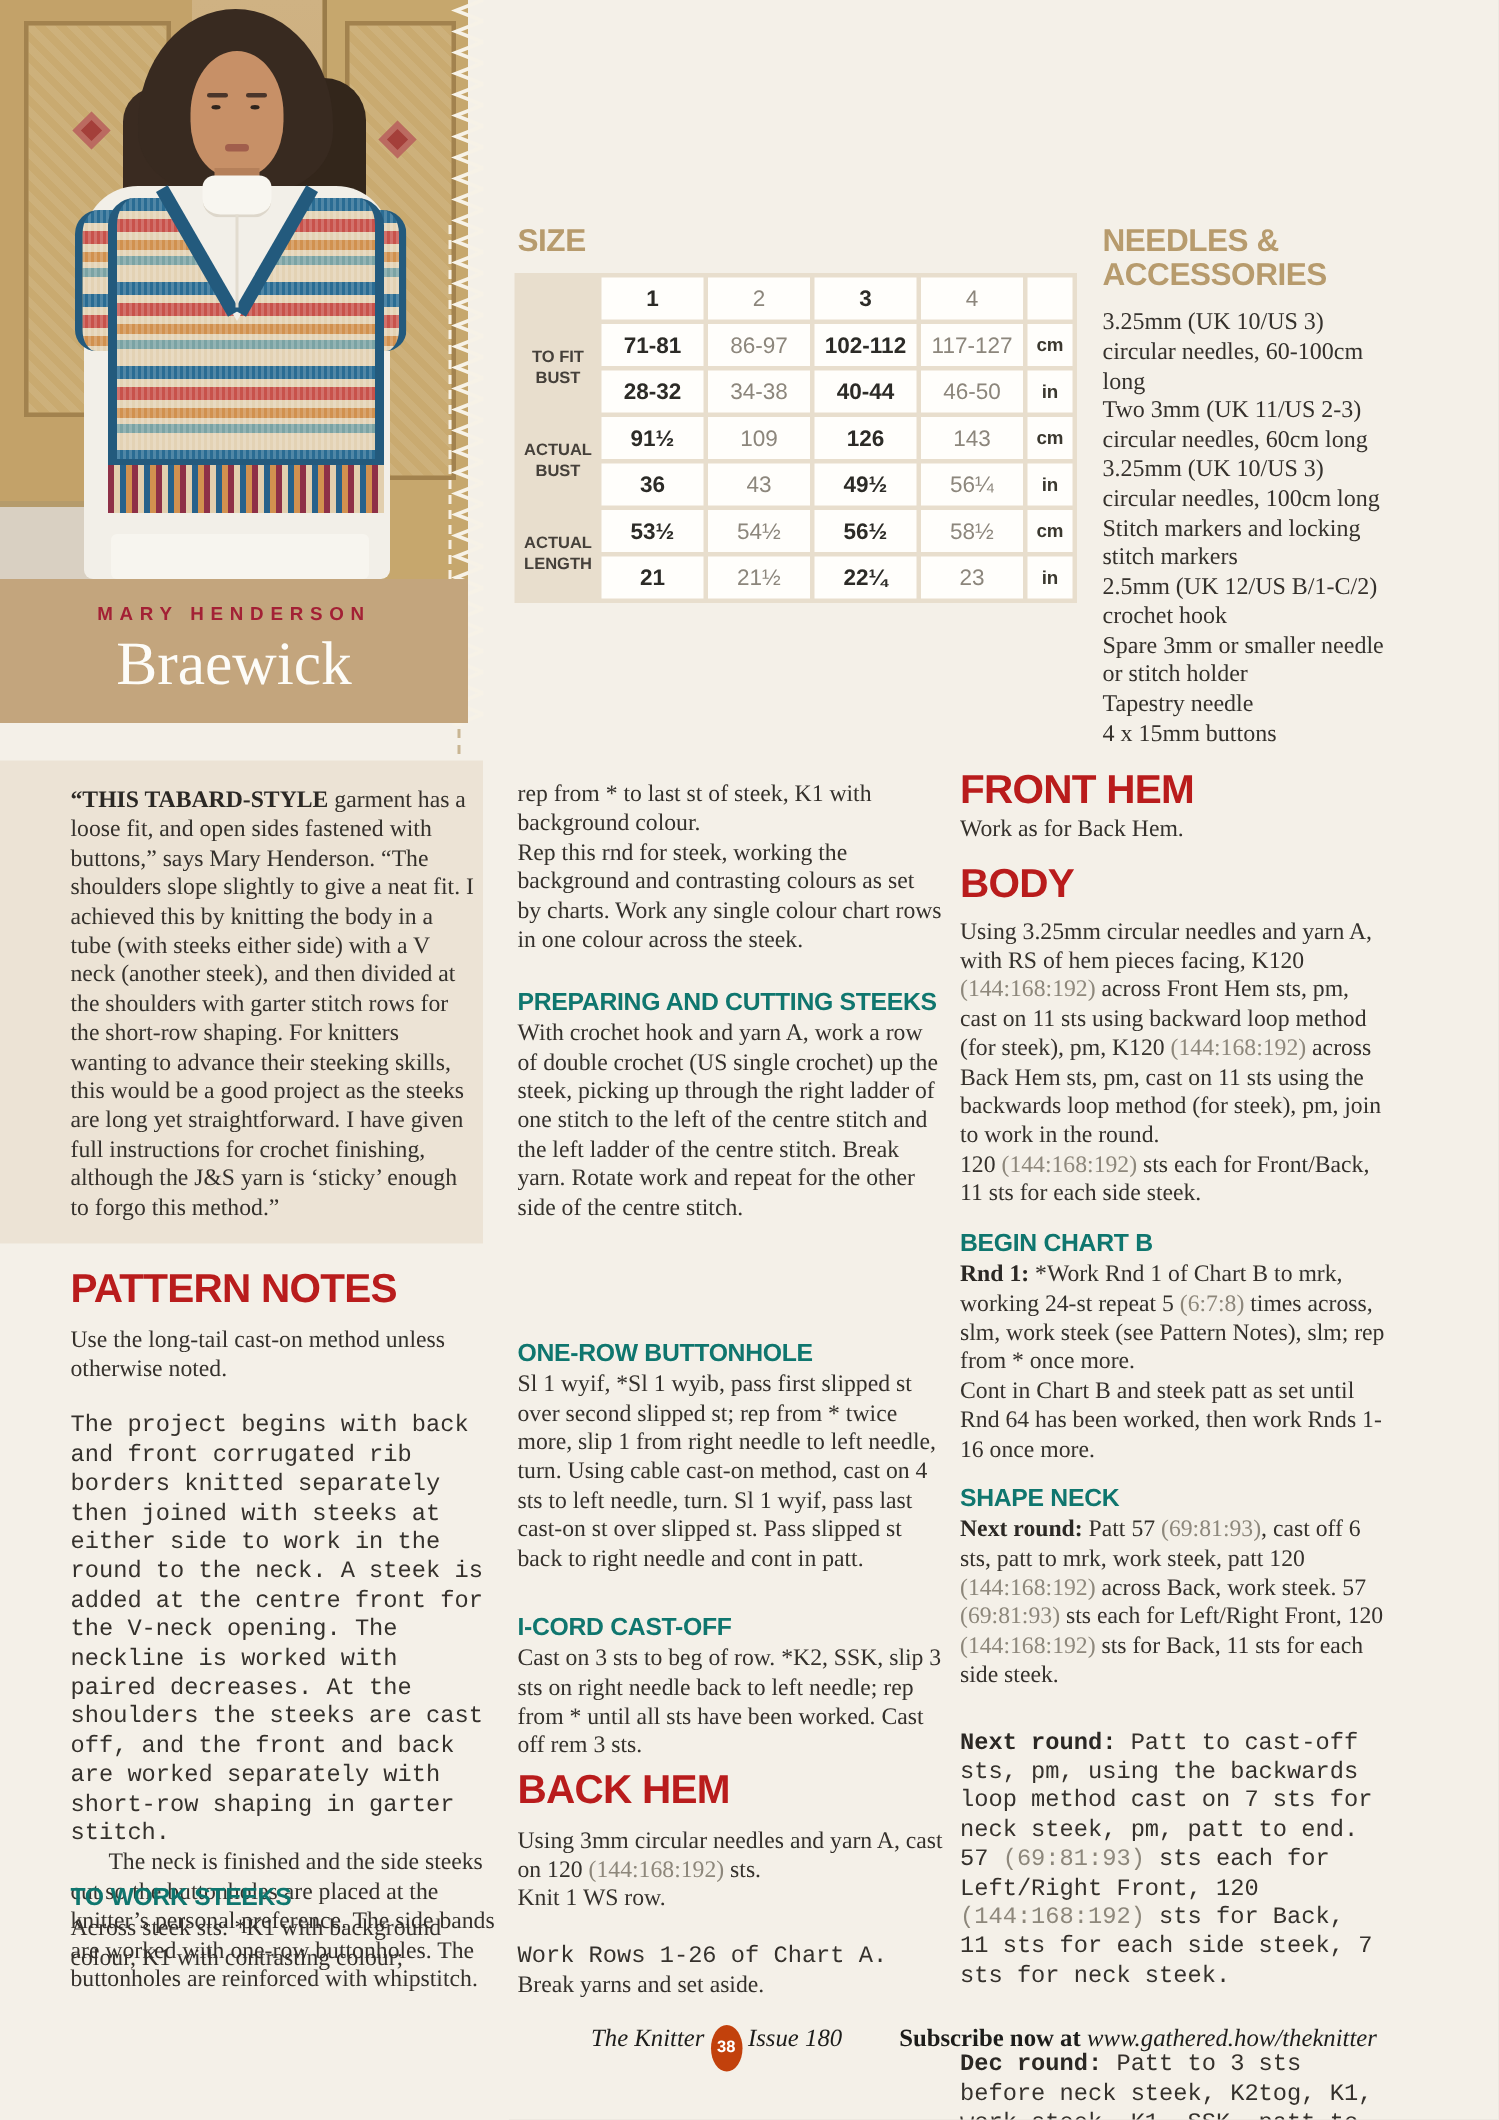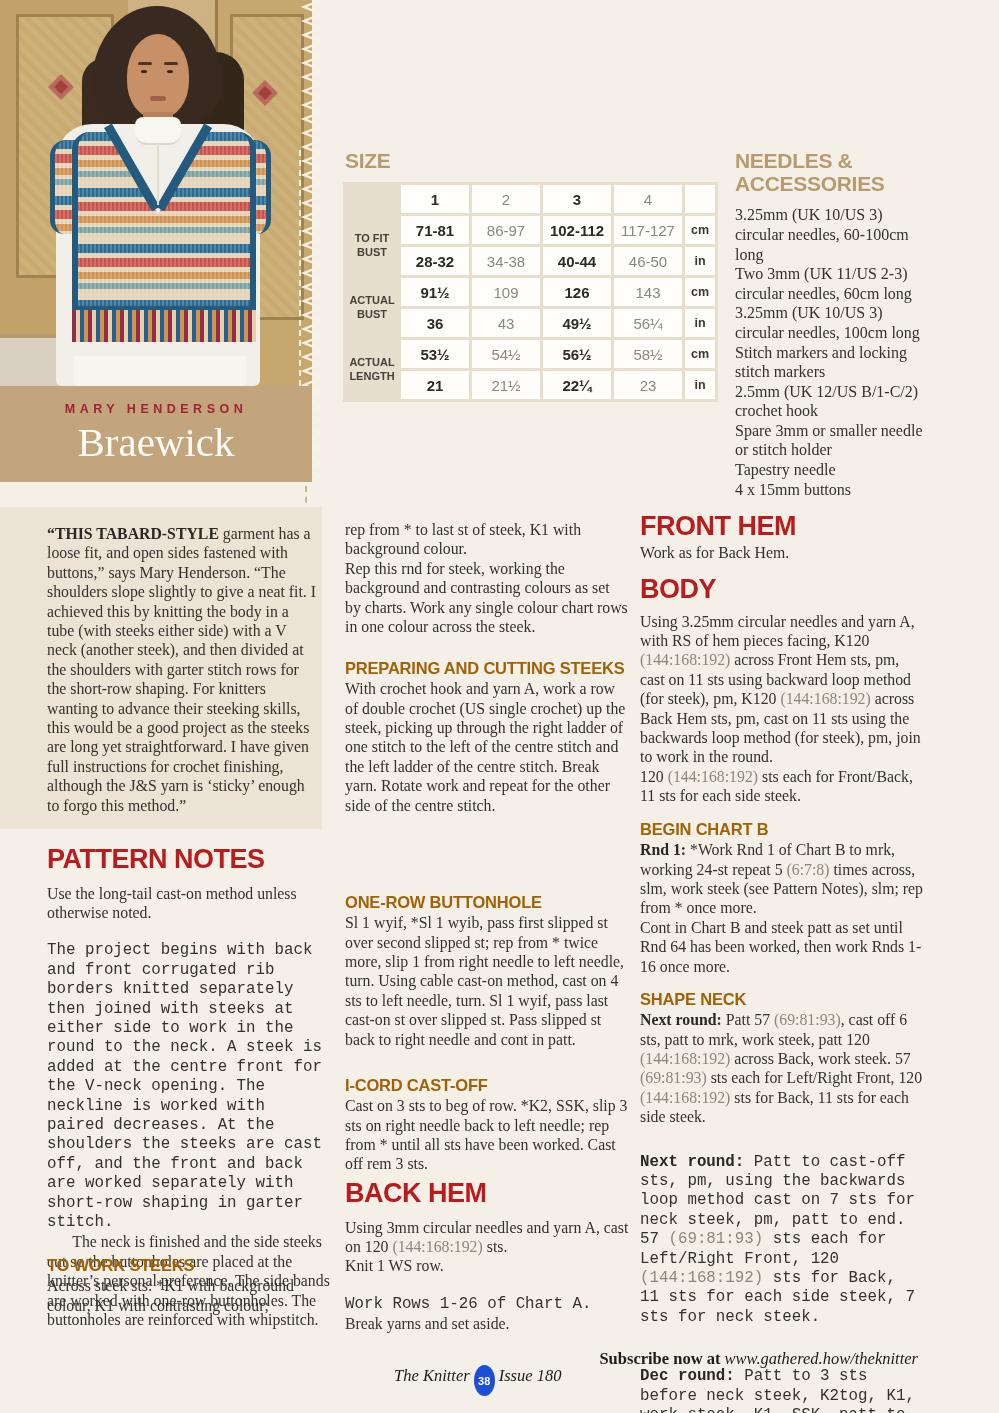--- a/index.html
+++ b/index.html
@@ -9,21 +9,21 @@
   .abs{position:absolute;}
   p{margin:0;}
   .bt{font:15.8px/19.4px "Liberation Serif",serif;color:#35312c;}
   .bt b{font-weight:700;color:#2b2824;}
   .gap{margin-top:19px;font-family:Liberation Mono, monospace;}
   .gap-sm{margin-top:8px;}
   .indent{text-indent:1.6em;}
   .dim{color:#8d877b;}
   .h1g{font:700 27px/1.02 "Liberation Sans",sans-serif;color:#b91c1c;letter-spacing:-0.5px;}
   .h2g{font:700 21px/1.08 "Liberation Sans",sans-serif;color:#b79b6d;letter-spacing:-0.3px;}
-  .hr{font:700 16.5px/1.1 "Liberation Sans",sans-serif;color:#a16207;letter-spacing:-0.2px;}
+  .hr{font:700 16.5px/1.1 "Liberation Sans",sans-serif;color:#0f766e;letter-spacing:-0.2px;}
   .sec .bt:first-of-type{margin-top:2px;}
 
   
   .photo{left:0;top:0;width:312px;height:386px;overflow:hidden;
          background:linear-gradient(180deg,#cfb283,#c4a46c);}
   .photo *{position:absolute;}
   .door-l{left:0;top:0;width:128px;height:334px;background:#c3a269;}
   .door-in{border:3px solid #a2824e;background:
       repeating-linear-gradient(45deg,rgba(255,255,255,.08) 0 5px,rgba(0,0,0,0) 5px 10px),#c9aa70;}
   .door-l .door-in{left:16px;top:14px;width:92px;height:258px;}
@@ -87,22 +87,22 @@
   .size-table td.unit{width:28px;font:600 12.5px "Liberation Sans",sans-serif;color:#3b382f;}
   .v-dark{color:#2c2b27;font-weight:700;}
   .v-gray{color:#8c867c !important;font-weight:400;}
 
   .needles-items{margin-top:10px;width:190px;}
   .needles-items .it{font:16px/19.6px "Liberation Serif",serif;color:#35312c;}
 
   .col{width:284px;}
   .footer{font:italic 16.5px/1.2 "Liberation Serif",serif;color:#1c1c1a;}
   .badge{display:inline-flex;align-items:center;justify-content:center;width:21px;height:31px;
-        border-radius:50%;background:#1d4ed8;color:#fff;font:700 11px "Liberation Sans",sans-serif;
-        font-style:normal;vertical-align:-4px;margin:16px 4px;}
+        border-radius:50%;background:#c2410c;color:#fff;font:700 11px "Liberation Sans",sans-serif;
+        font-style:normal;vertical-align:-4px;margin:0 4px;}
   .sub-prefix{font-style:normal;font-weight:700;}
 </style>
 </head>
 <body>
 
 <div class="page">
 
   <div class="abs photo">
     <div class="door-l">
         <div class="door-in"></div>

